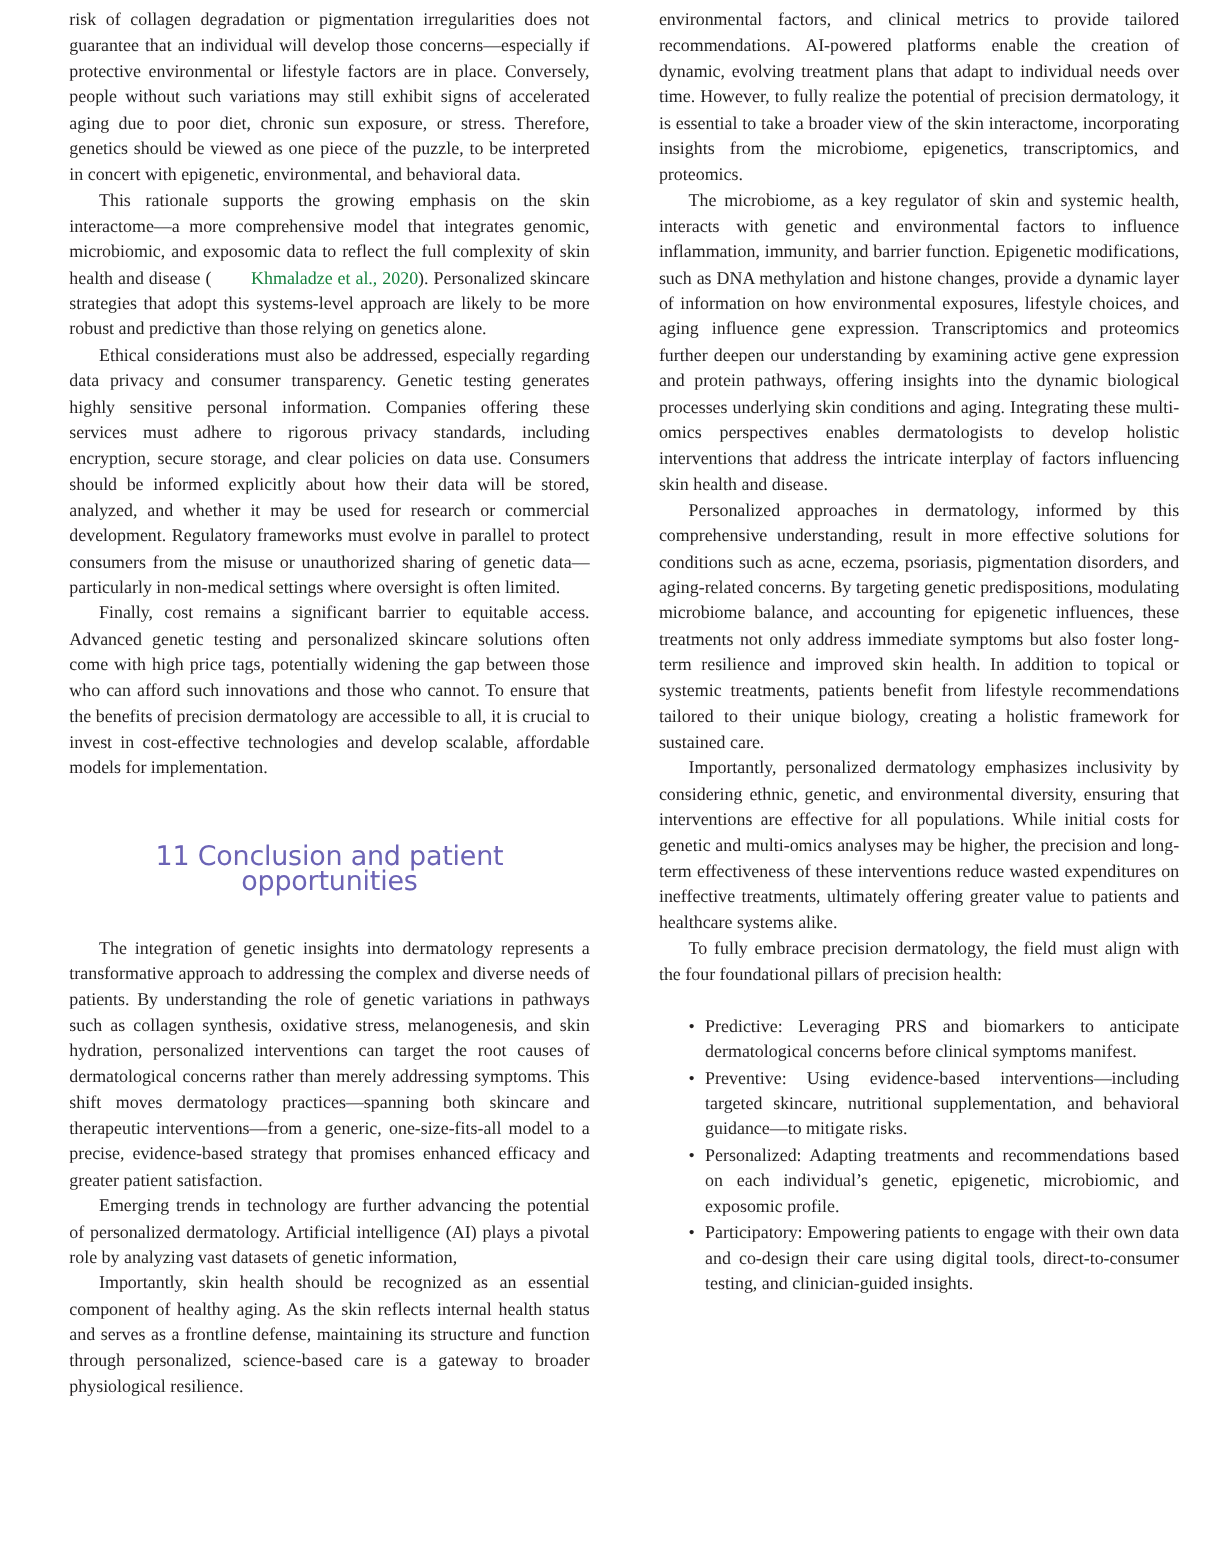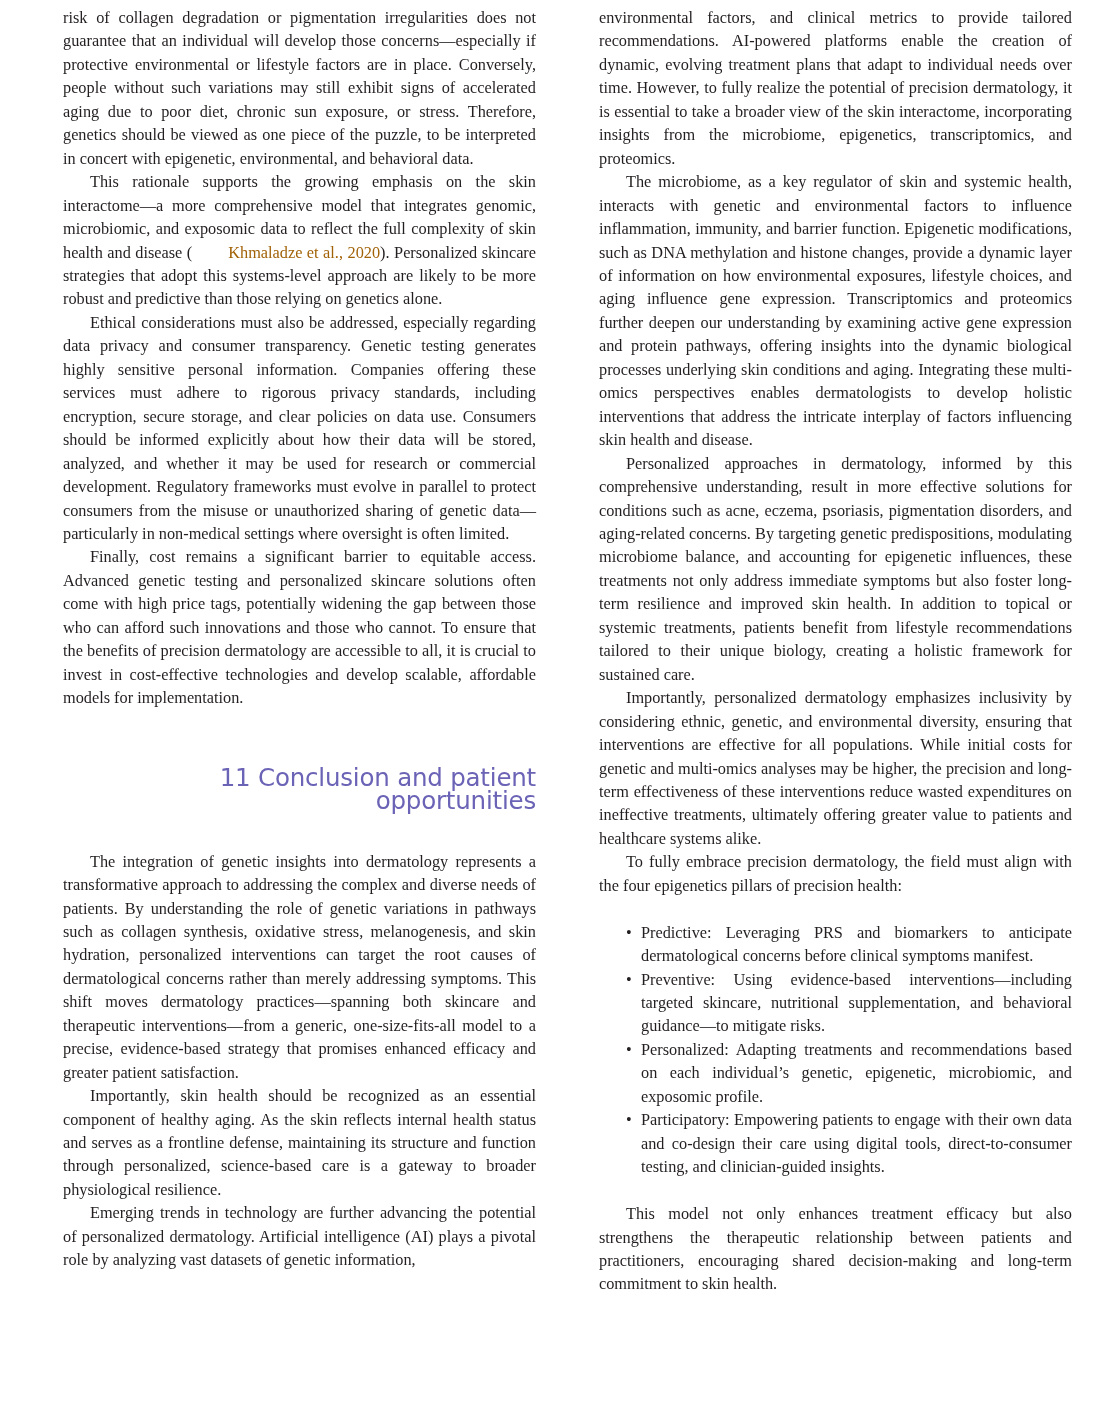--- a/index.html
+++ b/index.html
@@ -10,59 +10,58 @@
   }
   .col {
     position: absolute; top: 6px; width: 473px;
     font-size: 16.3px; line-height: 23.45px;
     text-align: justify; hyphens: none;
   }
   .col-left { left: 63px; }
   .col-right { left: 563px; margin-left: 36px; }
   p { margin: 0; }
   p.indent { text-indent: 27px; }
-  .cite { color: #a16207; margin-left: 36px; }
+  .cite { color: #15803d; margin-left: 36px; }
   h2.section-heading {
     font-family: "DejaVu Sans", "Liberation Sans", sans-serif;
     font-weight: normal;
     color: #6b63b5;
     font-size: 24.5px;
     line-height: 23px;
     margin: 56px 0 38px 0;
-    text-align: right;
+    text-align: center;
     letter-spacing: -0.2px;
   }
   ul.pillars {
     list-style: none; margin: 23.45px 0 23.45px 0; padding: 0 0 0 42px;
   }
   ul.pillars li { position: relative; }
   ul.pillars li .bullet {
     position: absolute; left: -15px; top: 0;
   }
 </style>
 </head>
 <body>
 
 <div class="col col-left">
   <p>risk of collagen degradation or pigmentation irregularities does not guarantee that an individual will develop those concerns—especially if protective environmental or lifestyle factors are in place. Conversely, people without such variations may still exhibit signs of accelerated aging due to poor diet, chronic sun exposure, or stress. Therefore, genetics should be viewed as one piece of the puzzle, to be interpreted in concert with epigenetic, environmental, and behavioral data.</p>
   <p class="indent"><span>This rationale supports the growing emphasis on the skin interactome—a more comprehensive model that integrates genomic, microbiomic, and exposomic data to reflect the full complexity of skin health and disease (</span><span class="cite">Khmaladze et al., 2020</span><span>). Personalized skincare strategies that adopt this systems-level approach are likely to be more robust and predictive than those relying on genetics alone.</span></p>
   <p class="indent">Ethical considerations must also be addressed, especially regarding data privacy and consumer transparency. Genetic testing generates highly sensitive personal information. Companies offering these services must adhere to rigorous privacy standards, including encryption, secure storage, and clear policies on data use. Consumers should be informed explicitly about how their data will be stored, analyzed, and whether it may be used for research or commercial development. Regulatory frameworks must evolve in parallel to protect consumers from the misuse or unauthorized sharing of genetic data—particularly in non-medical settings where oversight is often limited.</p>
   <p class="indent">Finally, cost remains a significant barrier to equitable access. Advanced genetic testing and personalized skincare solutions often come with high price tags, potentially widening the gap between those who can afford such innovations and those who cannot. To ensure that the benefits of precision dermatology are accessible to all, it is crucial to invest in cost-effective technologies and develop scalable, affordable models for implementation.</p>
   <h2 class="section-heading">11 Conclusion and patient opportunities</h2>
   <p class="indent">The integration of genetic insights into dermatology represents a transformative approach to addressing the complex and diverse needs of patients. By understanding the role of genetic variations in pathways such as collagen synthesis, oxidative stress, melanogenesis, and skin hydration, personalized interventions can target the root causes of dermatological concerns rather than merely addressing symptoms. This shift moves dermatology practices—spanning both skincare and therapeutic interventions—from a generic, one-size-fits-all model to a precise, evidence-based strategy that promises enhanced efficacy and greater patient satisfaction.</p>
+  <p class="indent">Emerging trends in technology are further advancing the potential of personalized dermatology. Artificial intelligence (AI) plays a pivotal role by analyzing vast datasets of genetic information,</p>
   <p class="indent">Importantly, skin health should be recognized as an essential component of healthy aging. As the skin reflects internal health status and serves as a frontline defense, maintaining its structure and function through personalized, science-based care is a gateway to broader physiological resilience.</p>
-  <p class="indent">Emerging trends in technology are further advancing the potential of personalized dermatology. Artificial intelligence (AI) plays a pivotal role by analyzing vast datasets of genetic information,</p>
 </div>
 
 <div class="col col-right">
   <p>environmental factors, and clinical metrics to provide tailored recommendations. AI-powered platforms enable the creation of dynamic, evolving treatment plans that adapt to individual needs over time. However, to fully realize the potential of precision dermatology, it is essential to take a broader view of the skin interactome, incorporating insights from the microbiome, epigenetics, transcriptomics, and proteomics.</p>
   <p class="indent">The microbiome, as a key regulator of skin and systemic health, interacts with genetic and environmental factors to influence inflammation, immunity, and barrier function. Epigenetic modifications, such as DNA methylation and histone changes, provide a dynamic layer of information on how environmental exposures, lifestyle choices, and aging influence gene expression. Transcriptomics and proteomics further deepen our understanding by examining active gene expression and protein pathways, offering insights into the dynamic biological processes underlying skin conditions and aging. Integrating these multi-omics perspectives enables dermatologists to develop holistic interventions that address the intricate interplay of factors influencing skin health and disease.</p>
   <p class="indent">Personalized approaches in dermatology, informed by this comprehensive understanding, result in more effective solutions for conditions such as acne, eczema, psoriasis, pigmentation disorders, and aging-related concerns. By targeting genetic predispositions, modulating microbiome balance, and accounting for epigenetic influences, these treatments not only address immediate symptoms but also foster long-term resilience and improved skin health. In addition to topical or systemic treatments, patients benefit from lifestyle recommendations tailored to their unique biology, creating a holistic framework for sustained care.</p>
   <p class="indent">Importantly, personalized dermatology emphasizes inclusivity by considering ethnic, genetic, and environmental diversity, ensuring that interventions are effective for all populations. While initial costs for genetic and multi-omics analyses may be higher, the precision and long-term effectiveness of these interventions reduce wasted expenditures on ineffective treatments, ultimately offering greater value to patients and healthcare systems alike.</p>
-  <p class="indent">To fully embrace precision dermatology, the field must align with the four epigenetics pillars of precision health:</p>
+  <p class="indent">To fully embrace precision dermatology, the field must align with the four foundational pillars of precision health:</p>
   <ul class="pillars">
     <li><span class="bullet">•</span><span>Predictive: Leveraging PRS and biomarkers to anticipate dermatological concerns before clinical symptoms manifest.</span></li>
     <li><span class="bullet">•</span><span>Preventive: Using evidence-based interventions—including targeted skincare, nutritional supplementation, and behavioral guidance—to mitigate risks.</span></li>
     <li><span class="bullet">•</span><span>Personalized: Adapting treatments and recommendations based on each individual’s genetic, epigenetic, microbiomic, and exposomic profile.</span></li>
     <li><span class="bullet">•</span><span>Participatory: Empowering patients to engage with their own data and co-design their care using digital tools, direct-to-consumer testing, and clinician-guided insights.</span></li>
   </ul>
-  <p class="indent">This model not only enhances treatment efficacy but also strengthens the therapeutic relationship between patients and practitioners, encouraging shared decision-making and long-term commitment to skin health.</p>
 </div>
 
 </body></html>

